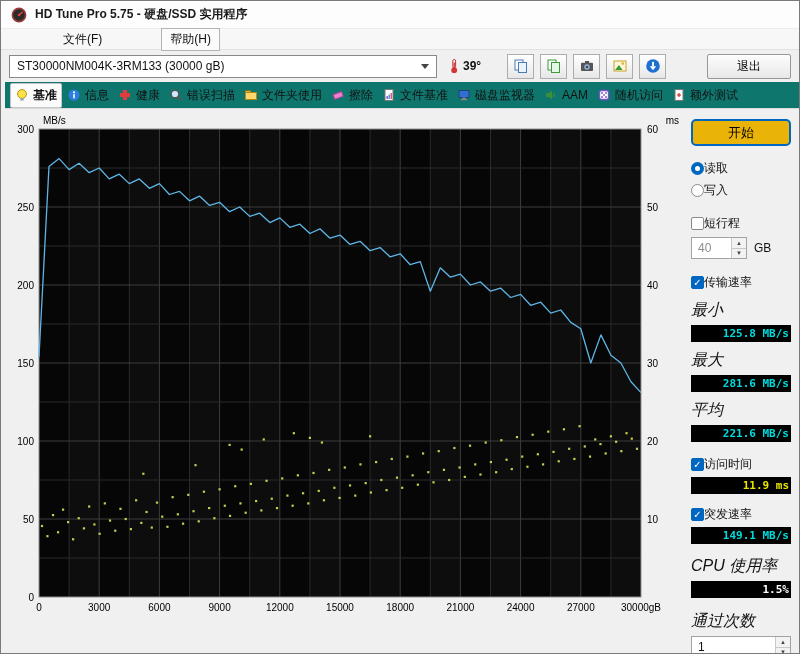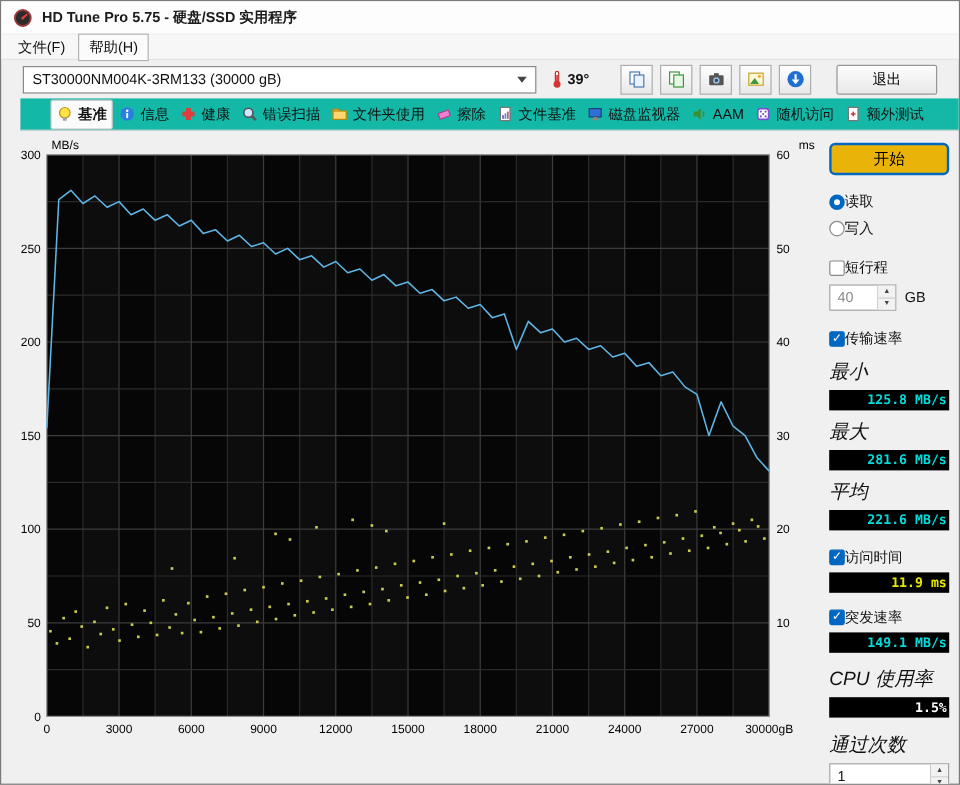--- a/index.html
+++ b/index.html
@@ -7,37 +7,37 @@
   .window { position:relative; width:800px; height:654px; background:#f0f0f0; border:1px solid #7a7a7a; overflow:hidden; }
 
   
   .titlebar { position:absolute; top:0; left:0; right:0; height:28px; background:#fdfdfd;
               display:flex; align-items:center; gap:8px; padding:0 10px; border-bottom:1px solid #ececec; }
   .titlebar .title { font-size:12px; font-weight:bold; color:#1b1b1b; }
 
   
   .menubar { position:absolute; top:28px; left:0; right:0; height:21px; background:#f7f7f7;
              display:flex; align-items:center; gap:3px; padding-left:6px; border-bottom:1px solid #e2e2e2; }
-  .menu-item { padding:2px 8px; cursor:default; }
+  .menu-item { padding:2px 8px; cursor:default;margin-left:48px; }
   .menu-item.boxed { border:1px solid #b3b3b3; background:#fbfbfb; }
 
   
-  .toolbar { position:absolute; top:49px; left:0; right:0; height:32px; display:flex; align-items:center; gap:6px; padding:0 18px; }
+  .toolbar { position:absolute; top:49px; left:0; right:0; height:32px; display:flex; align-items:center; gap:6px; padding:0 8px; }
   .combo { width:428px; height:23px; background:#fff; border:1px solid #898989; display:flex; align-items:center;
            justify-content:space-between; padding:0 7px; font-size:12px; }
   .combo-arrow { width:0; height:0; border-left:4px solid transparent; border-right:4px solid transparent; border-top:5px solid #444; }
   .temp { display:flex; align-items:center; gap:2px; font-weight:bold; margin-left:4px; }
   .tbtn { width:27px; height:25px; border:1px solid #adadad; background:linear-gradient(#ffffff,#e7e7e7);
           display:flex; align-items:center; justify-content:center; }
   .exit-btn { margin-left:auto; width:84px; height:25px; border:1px solid #979797; border-radius:2px;
               background:linear-gradient(#fdfdfd,#e8e8e8); font-size:12px; font-family:inherit; }
 
   
-  .tabbar { position:absolute; top:81px; left:16px; right:0; height:27px; background:#14b8a6; border-bottom:1px solid #dadada;
-            display:flex; align-items:center; gap:1px; padding:0 5px;justify-content:center; }
+  .tabbar { position:absolute; top:81px; left:4px; right:0; height:27px; background:#0f766e; border-bottom:1px solid #dadada;
+            display:flex; align-items:center; gap:1px; padding:0 5px; }
   .tab { display:flex; align-items:center; gap:4px; padding:3px 4px; white-space:nowrap; }
   .tab.active { background:#fbfbfb; border:1px solid #c6c6c6; border-radius:2px; font-weight:bold; }
   .tlabel { font-size:12px; }
 
   
   .chart { position:absolute; left:6px; top:112px; width:678px; height:516px; }
   .axis-text { font-size:10px; fill:#000; font-family:"Liberation Sans", sans-serif; }
 
   
   .panel { position:absolute; left:690px; top:112px; width:106px; }

